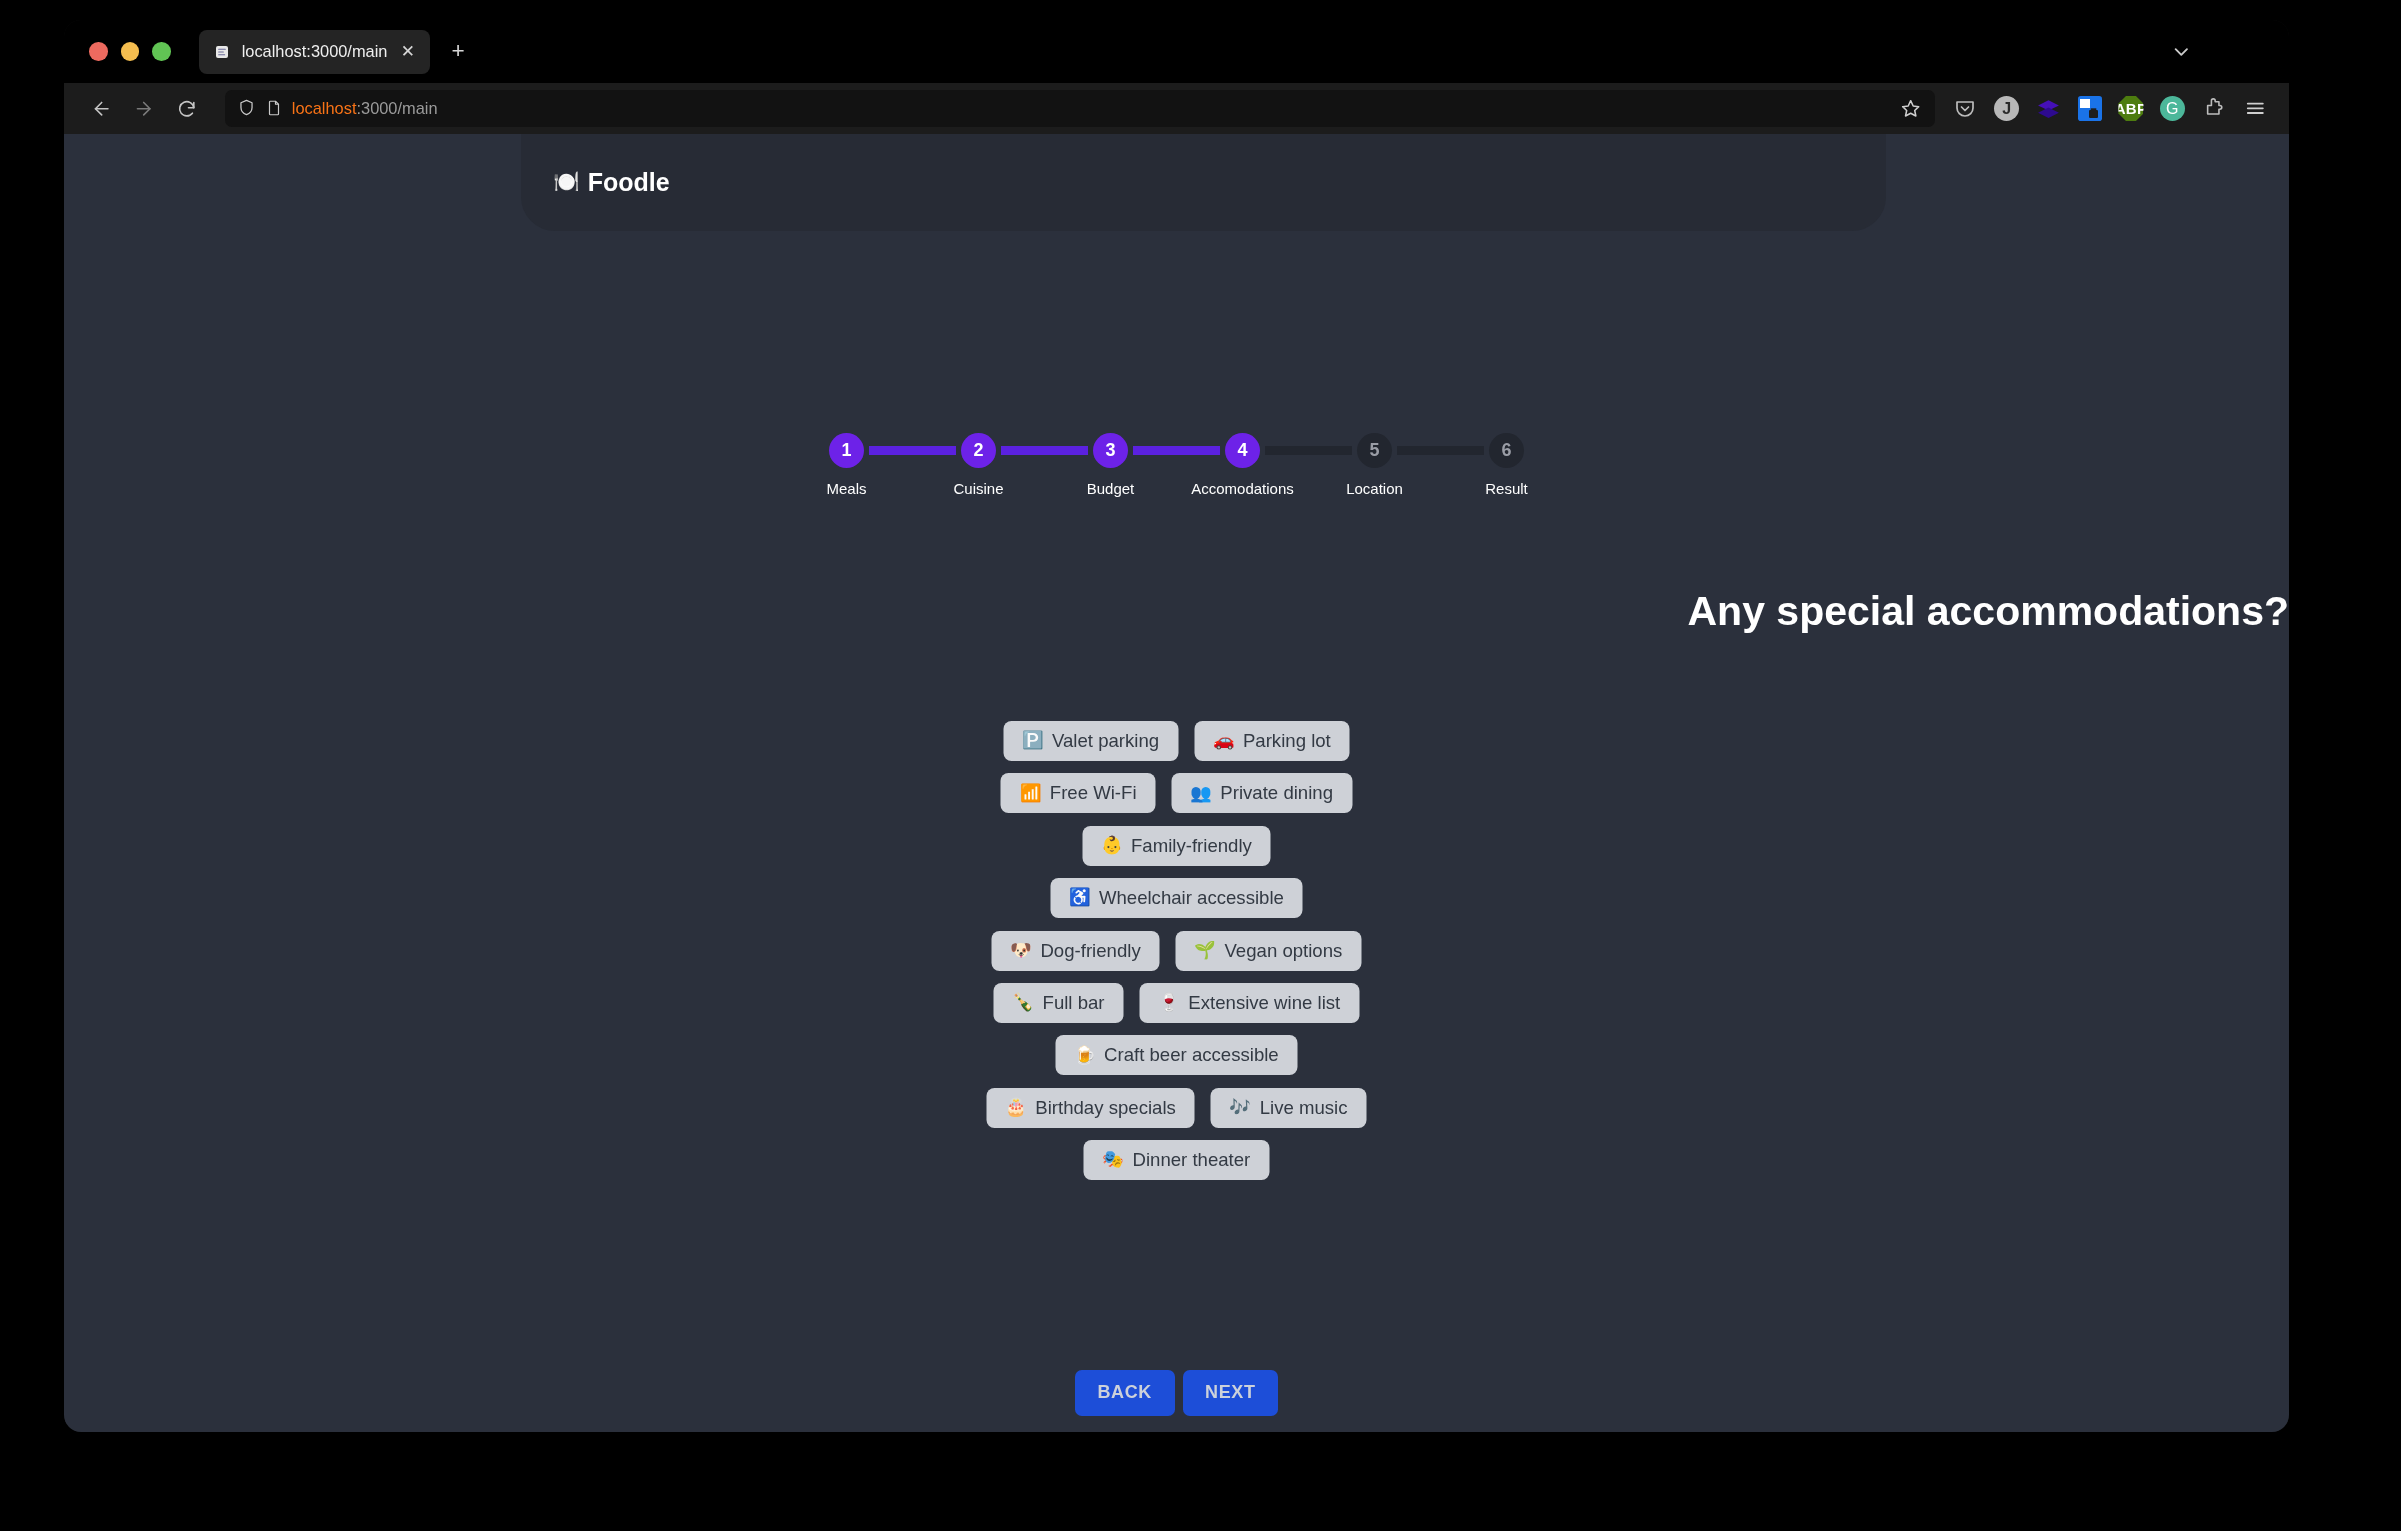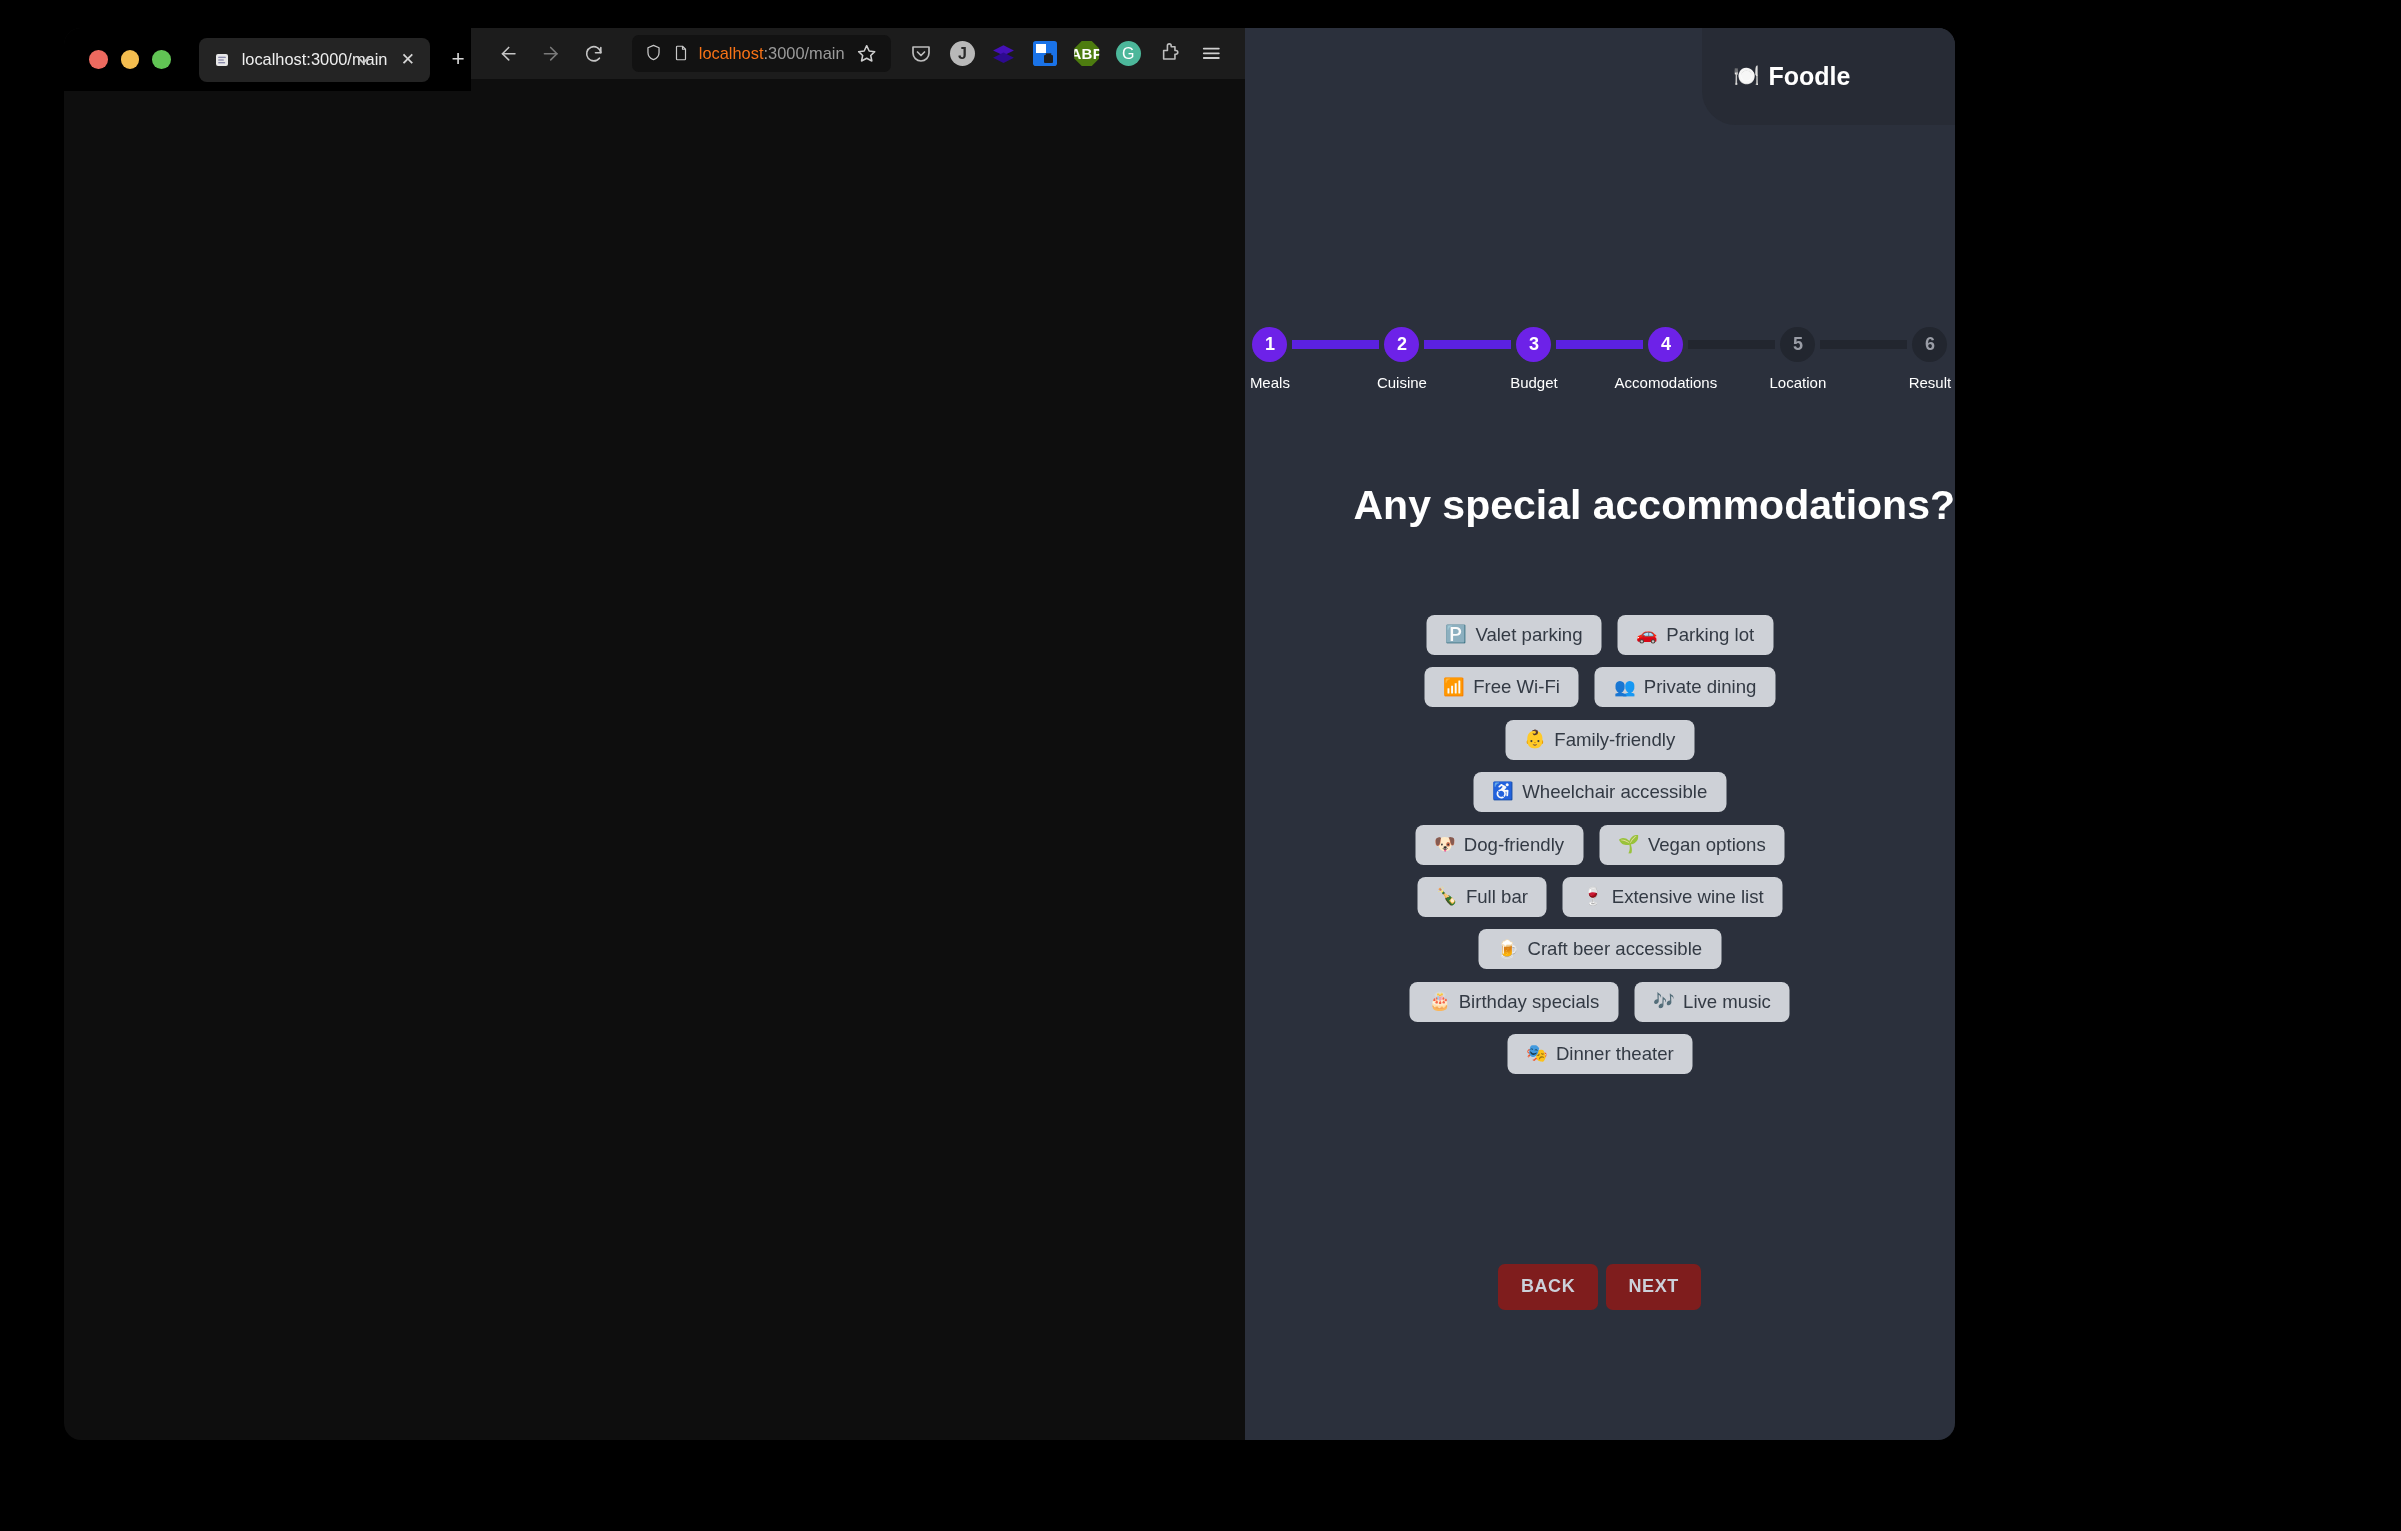--- a/index.html
+++ b/index.html
@@ -9,27 +9,28 @@
     width: 2401px;
     height: 1531px;
     overflow: hidden;
     font-family: "Liberation Sans", sans-serif;
   }
 
   
   .browser-window {
     position: absolute;
     left: 64px;
-    top: 28px;
-    width: 1891px;
+    top: 20px;
+    width: 2225px;
     height: 1412px;
     background: #0e0e0e;
     border-radius: 17px;
     overflow: hidden;
     display: flex;
+    flex-direction: column;
   }
 
   
   .tab-strip {
     height: 63px;
     background: #000000;
     display: flex;
     align-items: center;
     padding-left: 25px;
     position: relative;
@@ -352,21 +353,21 @@
 
   .actions {
     position: absolute;
     left: 0; right: 0;
     top: 1236px;
     display: flex;
     justify-content: center;
     gap: 8px;
   }
   .action-btn {
-    background: #7f1d1d;
+    background: #1d4ed8;
     color: #ccd1da;
     border: none;
     border-radius: 6.8px;
     padding: 12.4px 22.6px;
     font-size: 18px;
     font-family: "Liberation Sans", sans-serif;
     letter-spacing: 0.6px;
     font-weight: bold;
   }
 </style>

